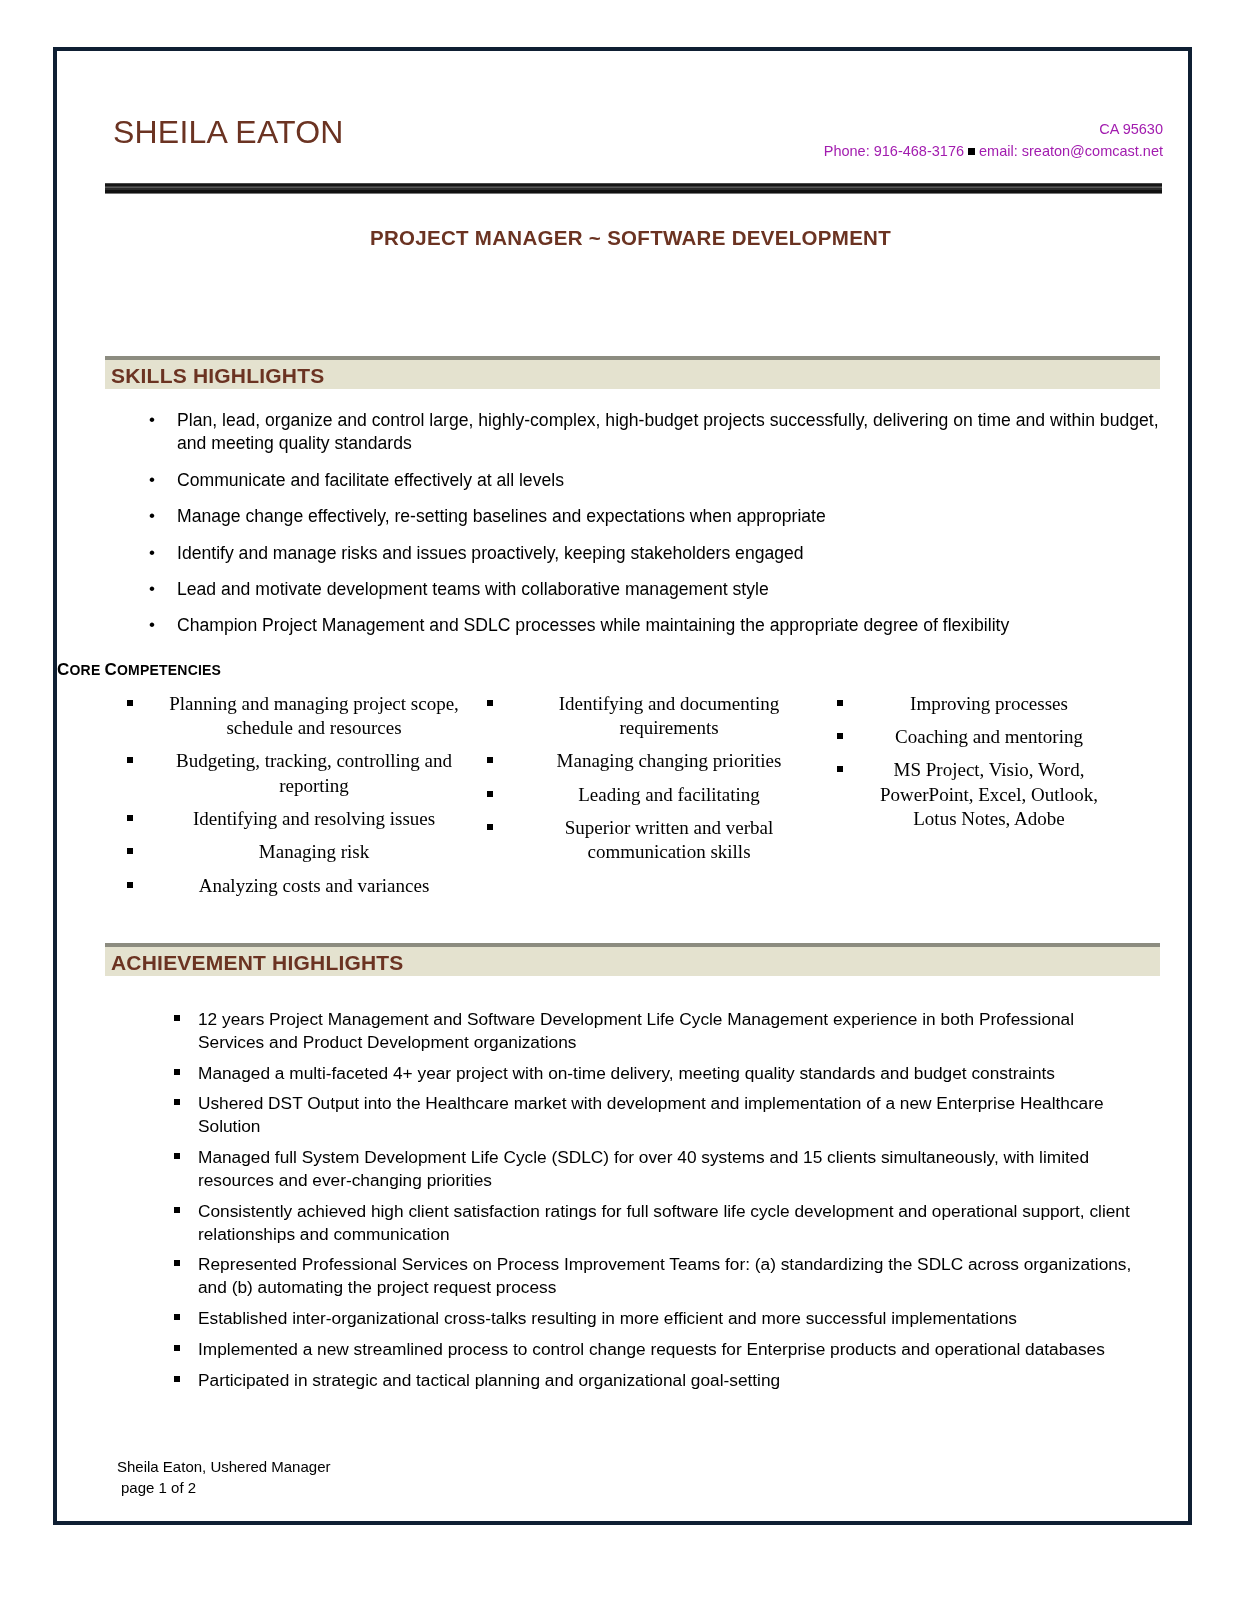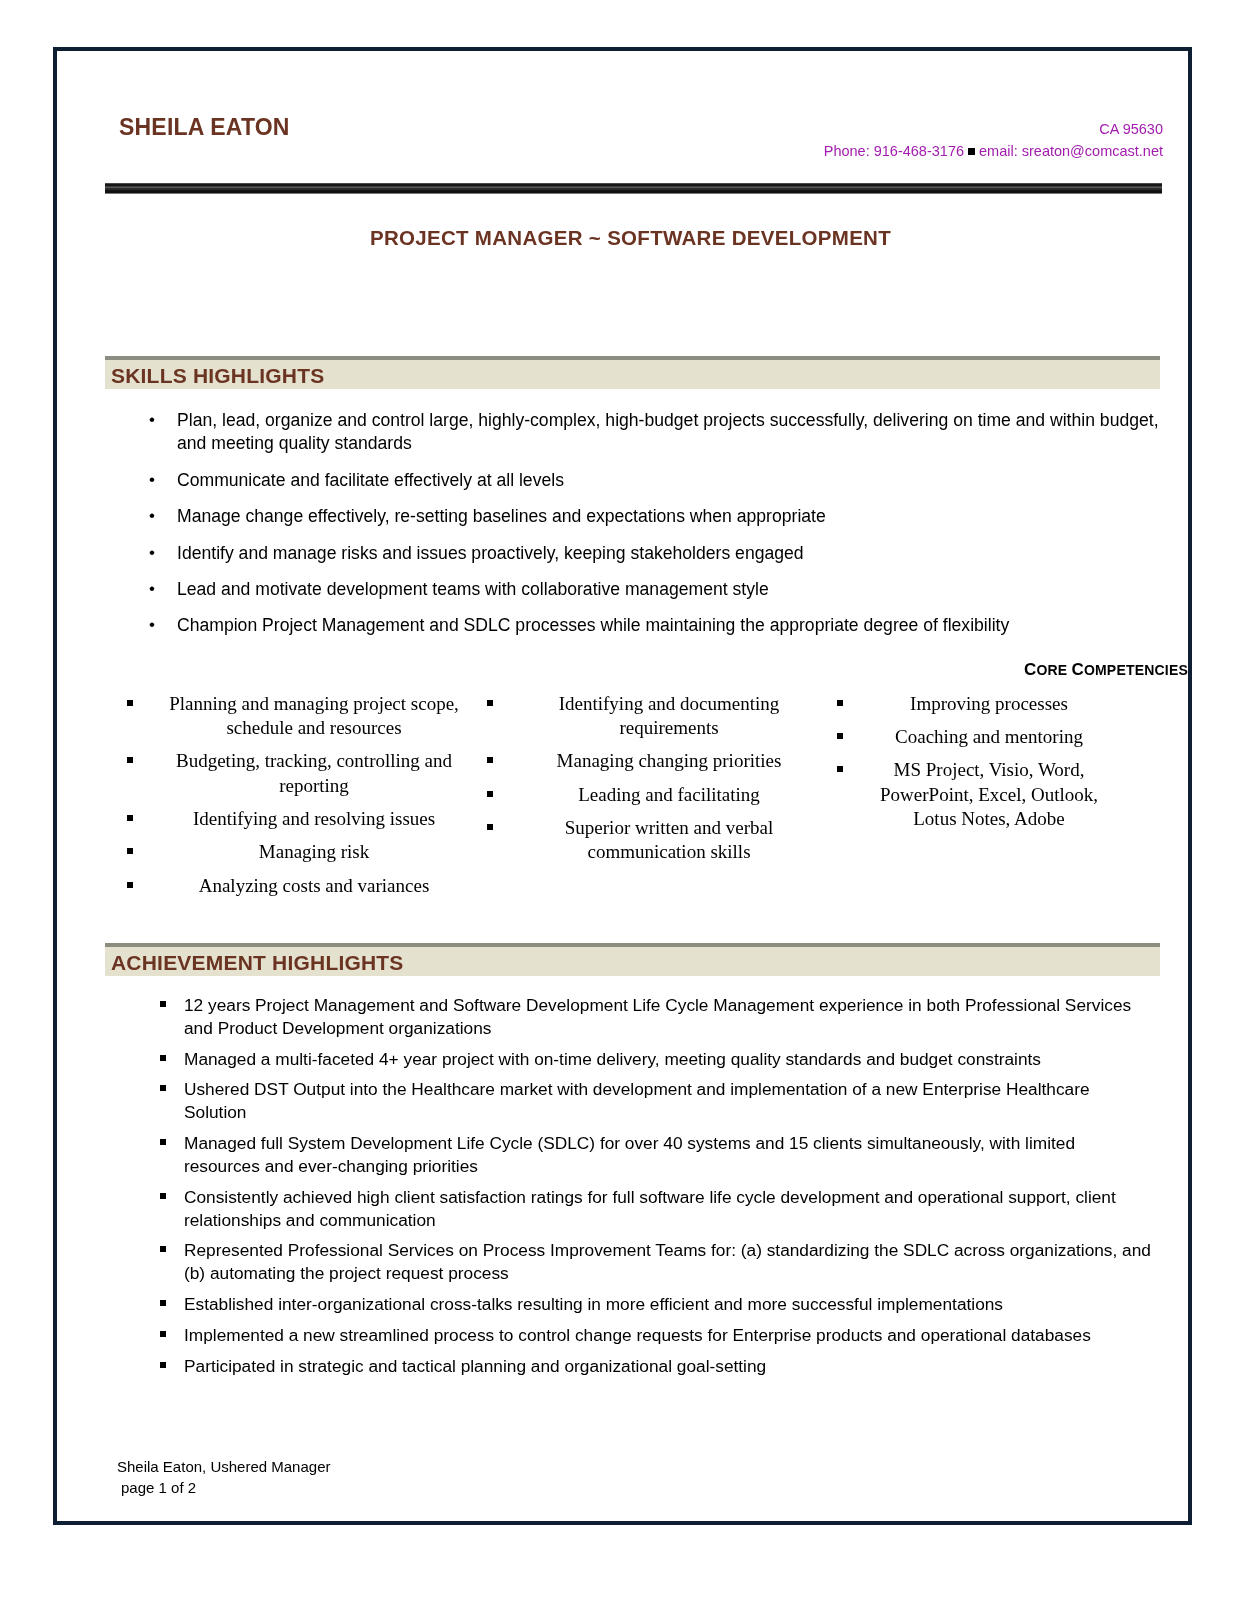--- a/index.html
+++ b/index.html
@@ -33,24 +33,24 @@
 
   
   .hdr {
     position: relative;
     padding: 52px 30px 0 49px;
     height: 86px;
     box-sizing: border-box;
   }
   .hdr-name {
     position: absolute;
-    left: 62px;
+    left: 56px;
     top: 63px;
-    font-size: 23px;
-    font-weight: bold;
+    font-size: 32px;
+    font-weight: normal;
     color: #6B3322;
     letter-spacing: 0.2px;
     font-family: "Liberation Sans", sans-serif;
   }
   .hdr-right {
     position: absolute;
     right: 25px;
     top: 67px;
     text-align: right;
     font-size: 14.5px;
@@ -135,21 +135,21 @@
   ul.sans-list > li .bul {
     position: absolute;
     left: 4px;
     top: 0px;
     font-size: 17px;
     line-height: 1.33;
   }
 
   ul.sq-list {
     list-style: none;
-    margin: 0;
+    margin: 14px;
     padding: 0;
   }
   ul.sq-list > li {
     position: relative;
     font-size: 17.3px;
     line-height: 1.35;
     color: #000;
     margin-bottom: 6px;
     padding-left: 32px;
   }
@@ -157,21 +157,21 @@
     position: absolute;
     left: 8px;
     top: 7px;
     width: 6px;
     height: 6px;
     background: #000;
   }
 
   
   .cc-title {
-    text-align: right;
+    text-align: left;
     font-family: "Liberation Sans", sans-serif;
     font-weight: bold;
     font-size: 17px;
     color: #000;
     margin: 22px 0 12px 0;
     letter-spacing: 0.2px;
   }
   .cc-title .small {
     font-size: 14px;
   }

